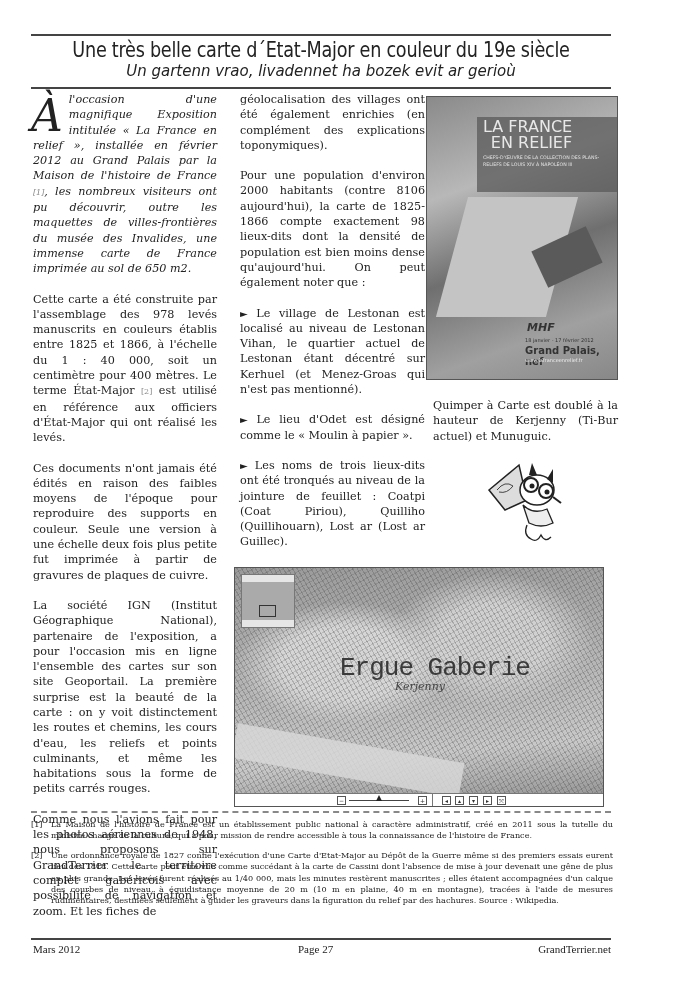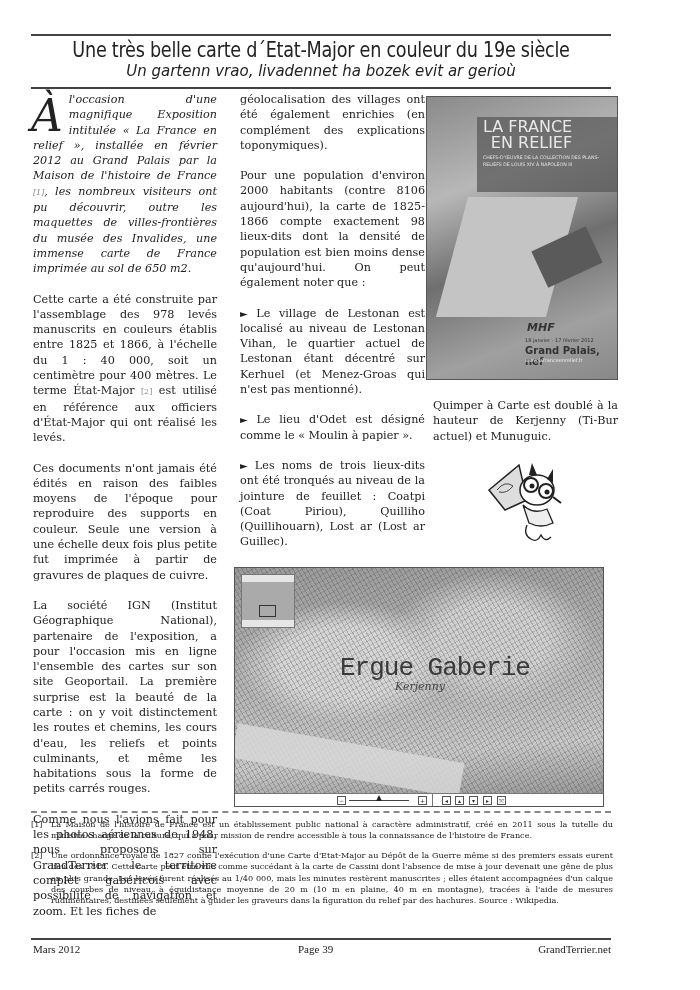--- a/index.html
+++ b/index.html
@@ -163,15 +163,15 @@
   </div>
   <div class="fn">
     <span class="num">[2]</span>
     <span class="txt">Une ordonnance royale de 1827 confie l'exécution d'une Carte d'Etat-Major au Dépôt de la Guerre même si des premiers essais eurent lieu dès 1818. Cette carte peut être vue comme succédant à la carte de Cassini dont l'absence de mise à jour devenait une gêne de plus en plus grande. Les levés furent réalisés au 1/40 000, mais les minutes restèrent manuscrites ; elles étaient accompagnées d'un calque des courbes de niveau, à équidistance moyenne de 20 m (10 m en plaine, 40 m en montagne), tracées à l'aide de mesures rudimentaires, destinées seulement à guider les graveurs dans la figuration du relief par des hachures. Source : Wikipedia.</span>
   </div>
 </div>
 
 <div class="rule bottom"></div>
 <div class="footer">
   <span class="left">Mars 2012</span>
-  <span class="center">Page 39</span>
+  <span class="center">Page 27</span>
   <span class="right">GrandTerrier.net</span>
 </div>
 
 </body></html>

